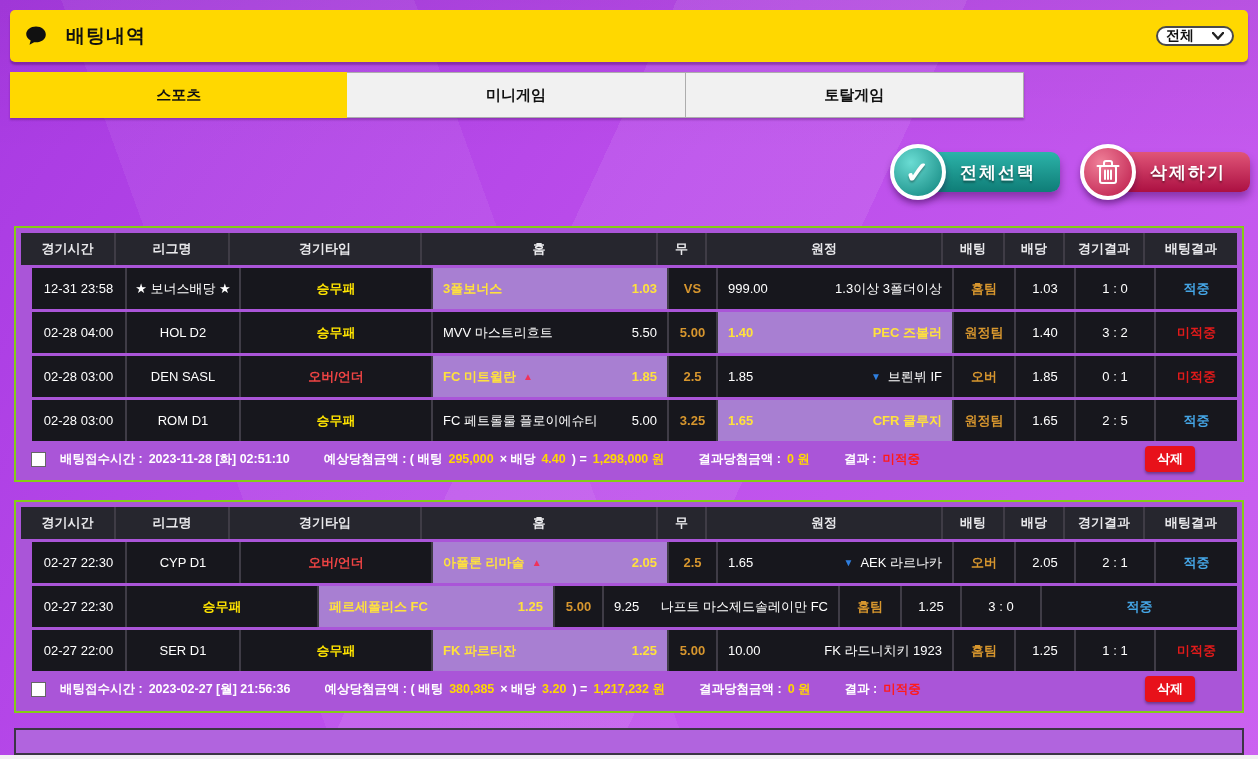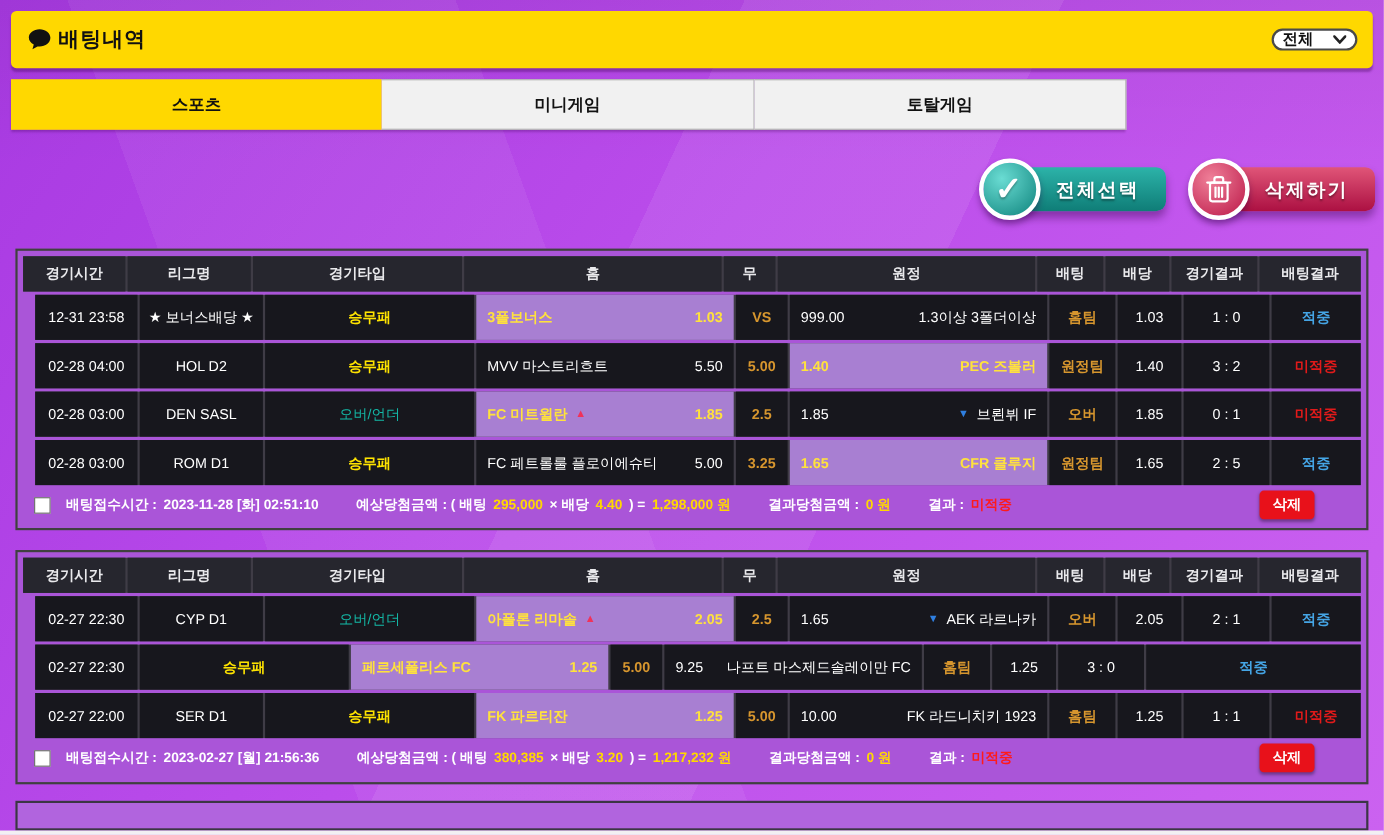--- a/index.html
+++ b/index.html
@@ -11,21 +11,21 @@
   .bg-streaks { position:absolute; inset:0; pointer-events:none;
     background:
       linear-gradient(115deg, rgba(255,255,255,0) 42%, rgba(255,255,255,.08) 42%, rgba(255,255,255,.08) 60%, rgba(255,255,255,0) 60%),
       linear-gradient(250deg, rgba(255,255,255,0) 55%, rgba(255,255,255,.06) 55%, rgba(255,255,255,.06) 78%, rgba(255,255,255,0) 78%),
       linear-gradient(180deg, rgba(0,0,0,.05) 0%, rgba(0,0,0,0) 20%);
   }
   
   .topbar { position:absolute; left:10px; top:10px; width:1238px; height:52px;
     background:#ffd800; border-radius:5px; display:flex; align-items:center;
     padding:0 14px; box-sizing:border-box; box-shadow:0 3px 2px rgba(60,0,80,.35); }
-  .topbar .ttl { font-size:19px; font-weight:bold; color:#111; margin-left:5px; letter-spacing:1px; }
+  .topbar .ttl { font-size:19px; font-weight:bold; color:#111; margin-left:18px; letter-spacing:1px; }
   .filter { margin-left:auto; width:78px; height:20px; background:#fff; border:2px solid #4a4a4a;
     border-radius:12px; display:flex; align-items:center; justify-content:space-between;
     padding:0 8px; box-sizing:border-box; font-size:14px; font-weight:bold; color:#111; cursor:pointer; }
   
   .tabs { position:absolute; left:10px; top:72px; width:1014px; height:46px; display:flex;
     box-shadow:0 2px 2px rgba(60,0,80,.3); }
   .tab { flex:1; display:flex; align-items:center; justify-content:center; font-weight:bold;
     font-size:15px; color:#111; background:#f1f1f1; border:1px solid #adadad; border-left:none;
     box-sizing:border-box; cursor:pointer; }
   .tab.active { background:#ffd800; border:none; }
@@ -38,36 +38,36 @@
   .pillbtn .circ { position:absolute; left:-10px; top:-8px; width:56px; height:56px; border-radius:50%;
     border:4px solid #fff; box-sizing:border-box; display:flex; align-items:center; justify-content:center;
     box-shadow:0 4px 6px rgba(50,0,70,.4); }
   .select-all { background:linear-gradient(#2cb3a9,#0f7d77); }
   .select-all .circ { background:radial-gradient(circle at 35% 30%,#6adcd3,#0e837c); }
   .delete-all { background:linear-gradient(#e05578,#ac1042); }
   .delete-all .circ { background:radial-gradient(circle at 35% 30%,#ef7f98,#bb1848); }
   .circ .chk-glyph { color:#fff; font-size:30px; font-weight:bold; text-shadow:0 2px 2px rgba(0,0,0,.3); }
   
   .slip { position:absolute; left:14px; width:1230px; background:#aa55d8;
-    border:2px solid #404040; box-sizing:border-box; padding:5px; }
+    border:2px solid #84cc16; box-sizing:border-box; padding:5px; }
   .slip.s1 { top:226px; height:256px; }
   .slip.s2 { top:500px; height:213px; }
   .thead,.trow { display:flex; gap:2px; background:#3f3c46; }
   .trow { margin-top:3px;margin-left:11px; }
   .th { background:#26262e; color:#e9e9ec; font-size:13px; font-weight:bold;
     display:flex; align-items:center; justify-content:center; height:32px; }
   .td { background:#17171d; color:#fff; font-size:13px; display:flex; align-items:center;
     justify-content:center; height:41px; box-sizing:border-box; }
   .c1{flex:0 0 93px;} .c2{flex:0 0 112px;} .c3{flex:0 0 190px;} .c4{flex:0 0 234px;}
   .c5{flex:0 0 47px;} .c6{flex:0 0 234px;} .c7{flex:0 0 60px;} .c8{flex:0 0 58px;}
   .c9{flex:0 0 78px;} .c10{flex:1;}
   .home-cell,.away-cell { justify-content:space-between; padding:0 10px; }
   .td.sel { background:#a87fd2; color:#ffe23c; font-weight:bold; }
   .t-yellow { color:#ffe400; font-weight:bold; }
-  .t-cyan { color:#14b8a6; font-weight:normal; }
+  .t-cyan { color:#ef4444; font-weight:bold; }
   .draw,.bet { color:#d7962e; font-weight:bold; }
   .hit { color:#45a5e5; font-weight:bold; }
   .miss { color:#e11a1a; font-weight:bold; }
   .nm { display:flex; align-items:center; gap:7px; }
   .up { color:#f0325a; font-size:10px; }
   .down { color:#2f7fe0; font-size:10px; }
   
   .tfoot { display:flex; align-items:center; margin-top:3px; height:30px; color:#fff;
     font-size:12.5px; font-weight:bold; gap:6px; padding-left:10px; }
   .chk { width:13px; height:13px; background:#fff; border:1px solid #666; cursor:pointer; flex:0 0 auto; }

